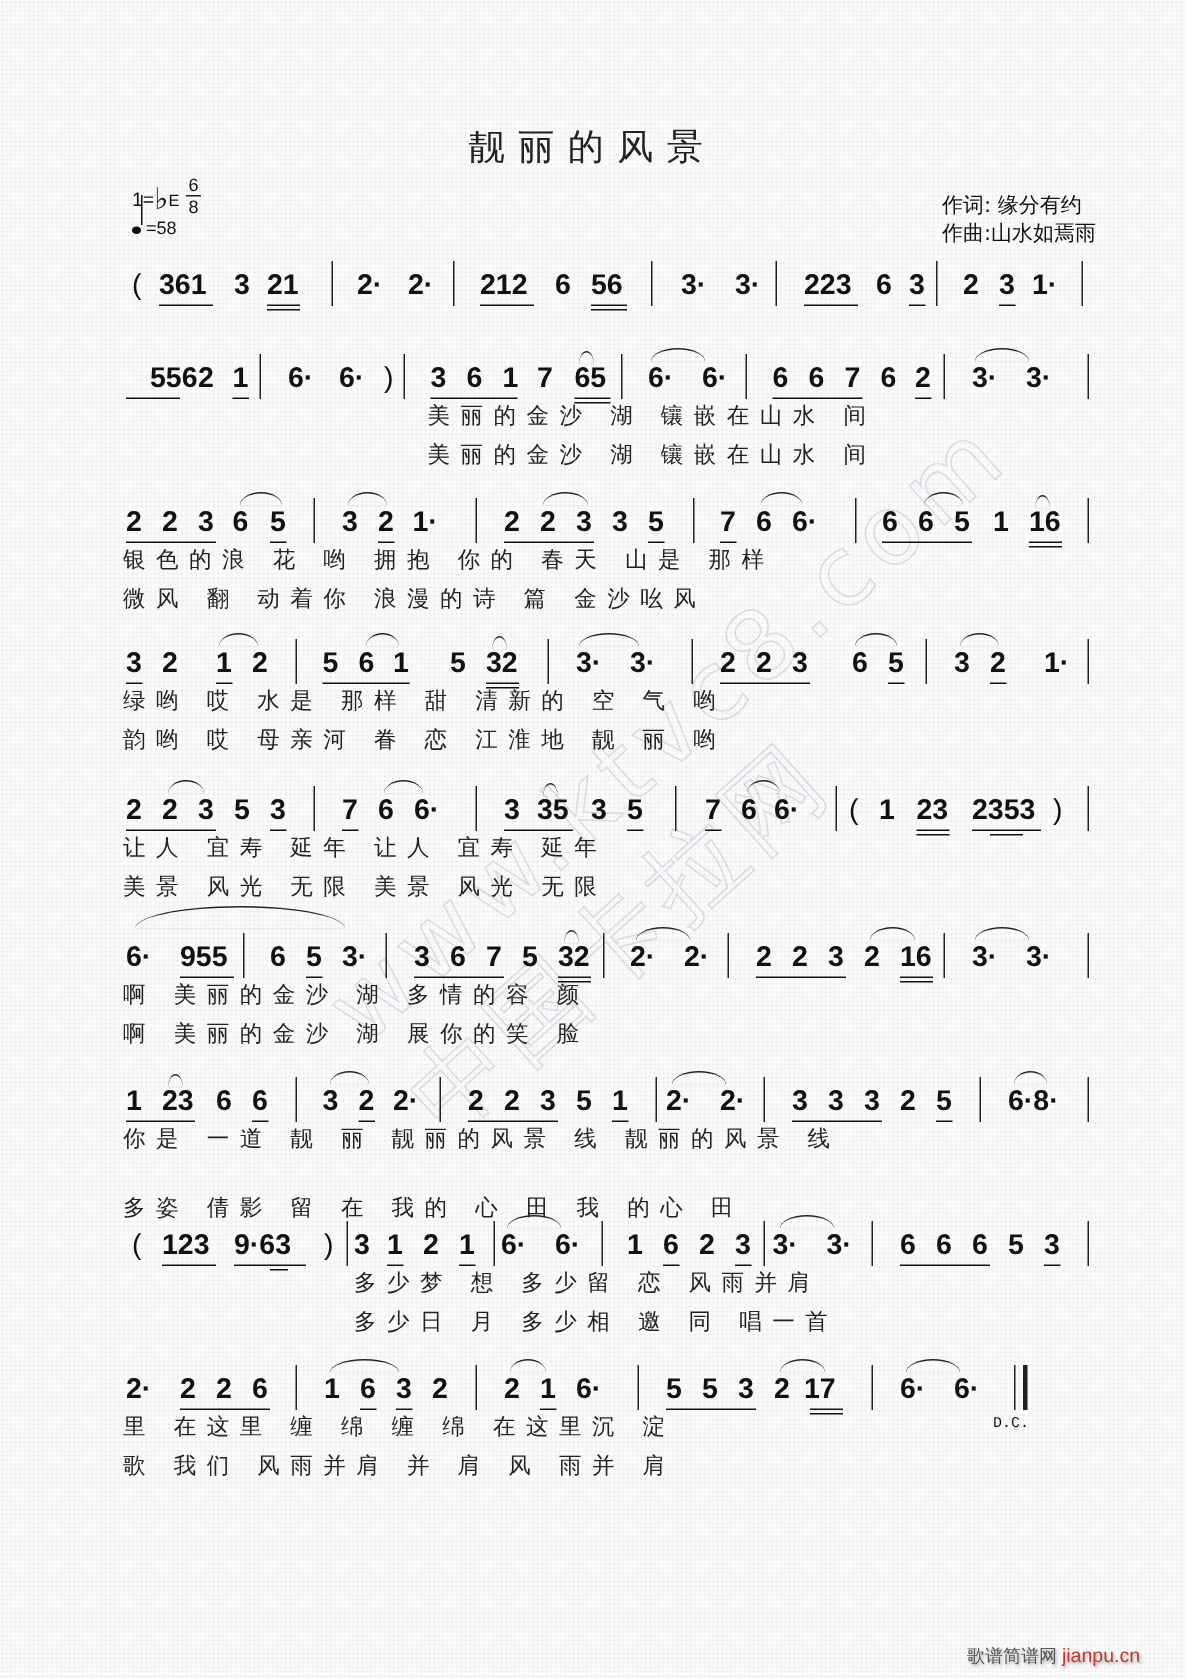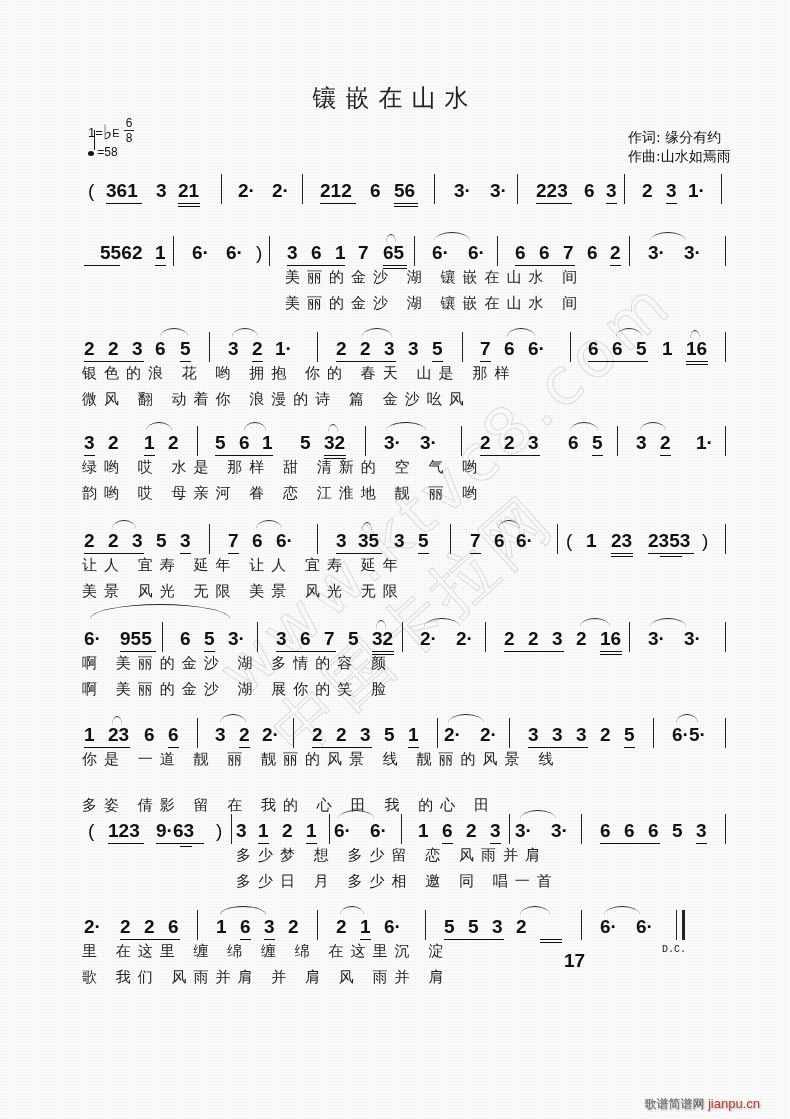--- a/index.html
+++ b/index.html
@@ -40,21 +40,21 @@
     position:absolute; left:180px; top:430px; font-size:64px; color:rgba(180,195,210,0.28);
     transform:rotate(-42deg); font-family:"DejaVu Sans", sans-serif; letter-spacing:6px; pointer-events:none;
     -webkit-text-stroke:1px rgba(150,170,190,0.35); color:transparent;
   }
   .footer { position:absolute; right:30px; bottom:6px; font-size:12px; color:#555; text-shadow:1px 1px 2px #aaa; }
   .footer .site { color:#c0392b; font-size:13px; }
 </style>
 </head>
 <body>
 
-<div class="title">镶嵌在山水</div>
+<div class="title">靓丽的风景</div>
 
 <div>
   <span class="key">
     <span>1=</span><span class="flat">♭</span><span class="e">E</span>
   </span>
   <div class="timesig">
     <div>6</div>
     <div class="bar"></div>
     <div>8</div>
   </div>
@@ -352,21 +352,21 @@
   <div class="slur" style="left:448px;top:-10px;width:36px;"></div>
   <div class="bl" style="left:509px;"></div>
   <span class="nt" style="left:528px;">3</span>
     <span class="nt" style="left:552px;">3</span>
     <span class="nt" style="left:576px;">3</span>
     <span class="ul" style="left:528px;top:23px;width:60px;"></span>
   <span class="nt" style="left:600px;">2</span>
     <span class="nt" style="left:624px;">5</span>
     <span class="ul" style="left:624px;top:23px;width:11px;"></span>
   <div class="bl" style="left:653px;"></div>
-  <span class="nt" style="left:672px;">6·5·</span>
+  <span class="nt" style="left:672px;">6·8·</span>
   <div class="slur" style="left:676px;top:-10px;width:22px;"></div>
   <div class="bl" style="left:725px;"></div>
 </div>
 <div class="ly" style="left:82px;top:750px;"><span>你是 一道 靓 丽 靓丽的风景 线 靓丽的风景 线</span></div>
 <div class="ly" style="left:82px;top:776px;margin-top:20px;"><span>多姿 倩影 留 在 我的 心 田 我 的心 田</span></div>
 
 <div class="row" style="top:820px;">
   <span class="nt" style="left:88px;font-weight:normal;">(</span>
   <span class="nt" style="left:108px;">123</span>
     <span class="ul" style="left:108px;top:23px;width:36px;"></span>
@@ -428,21 +428,21 @@
     <span class="nt" style="left:360px;">1</span>
     <span class="ul" style="left:360px;top:23px;width:11px;"></span>
     <span class="nt" style="left:384px;">6·</span>
   <div class="slur" style="left:340px;top:-10px;width:24px;"></div>
   <div class="bl" style="left:425px;"></div>
   <span class="nt" style="left:444px;">5</span>
     <span class="nt" style="left:468px;">5</span>
     <span class="nt" style="left:492px;">3</span>
     <span class="ul" style="left:444px;top:23px;width:60px;"></span>
   <span class="nt" style="left:516px;">2</span>
-  <span class="nt" style="left:564px;margin-top:34px;">17</span>
+  <span class="nt" style="left:536px;">17</span>
     <span class="ul" style="left:540px;top:23px;width:22px;"></span>
     <span class="ul" style="left:540px;top:26px;width:22px;"></span>
   <div class="slur" style="left:520px;top:-10px;width:30px;"></div>
   <div class="bl" style="left:581px;"></div>
   <span class="nt" style="left:600px;">6·</span>
     <span class="nt" style="left:636px;">6·</span>
   <div class="slur" style="left:604px;top:-10px;width:36px;"></div>
   <div class="dbl" style="left:676px;"></div>
   <span class="dc" style="left:662px;top:28px;">D.C.</span>
 </div>

